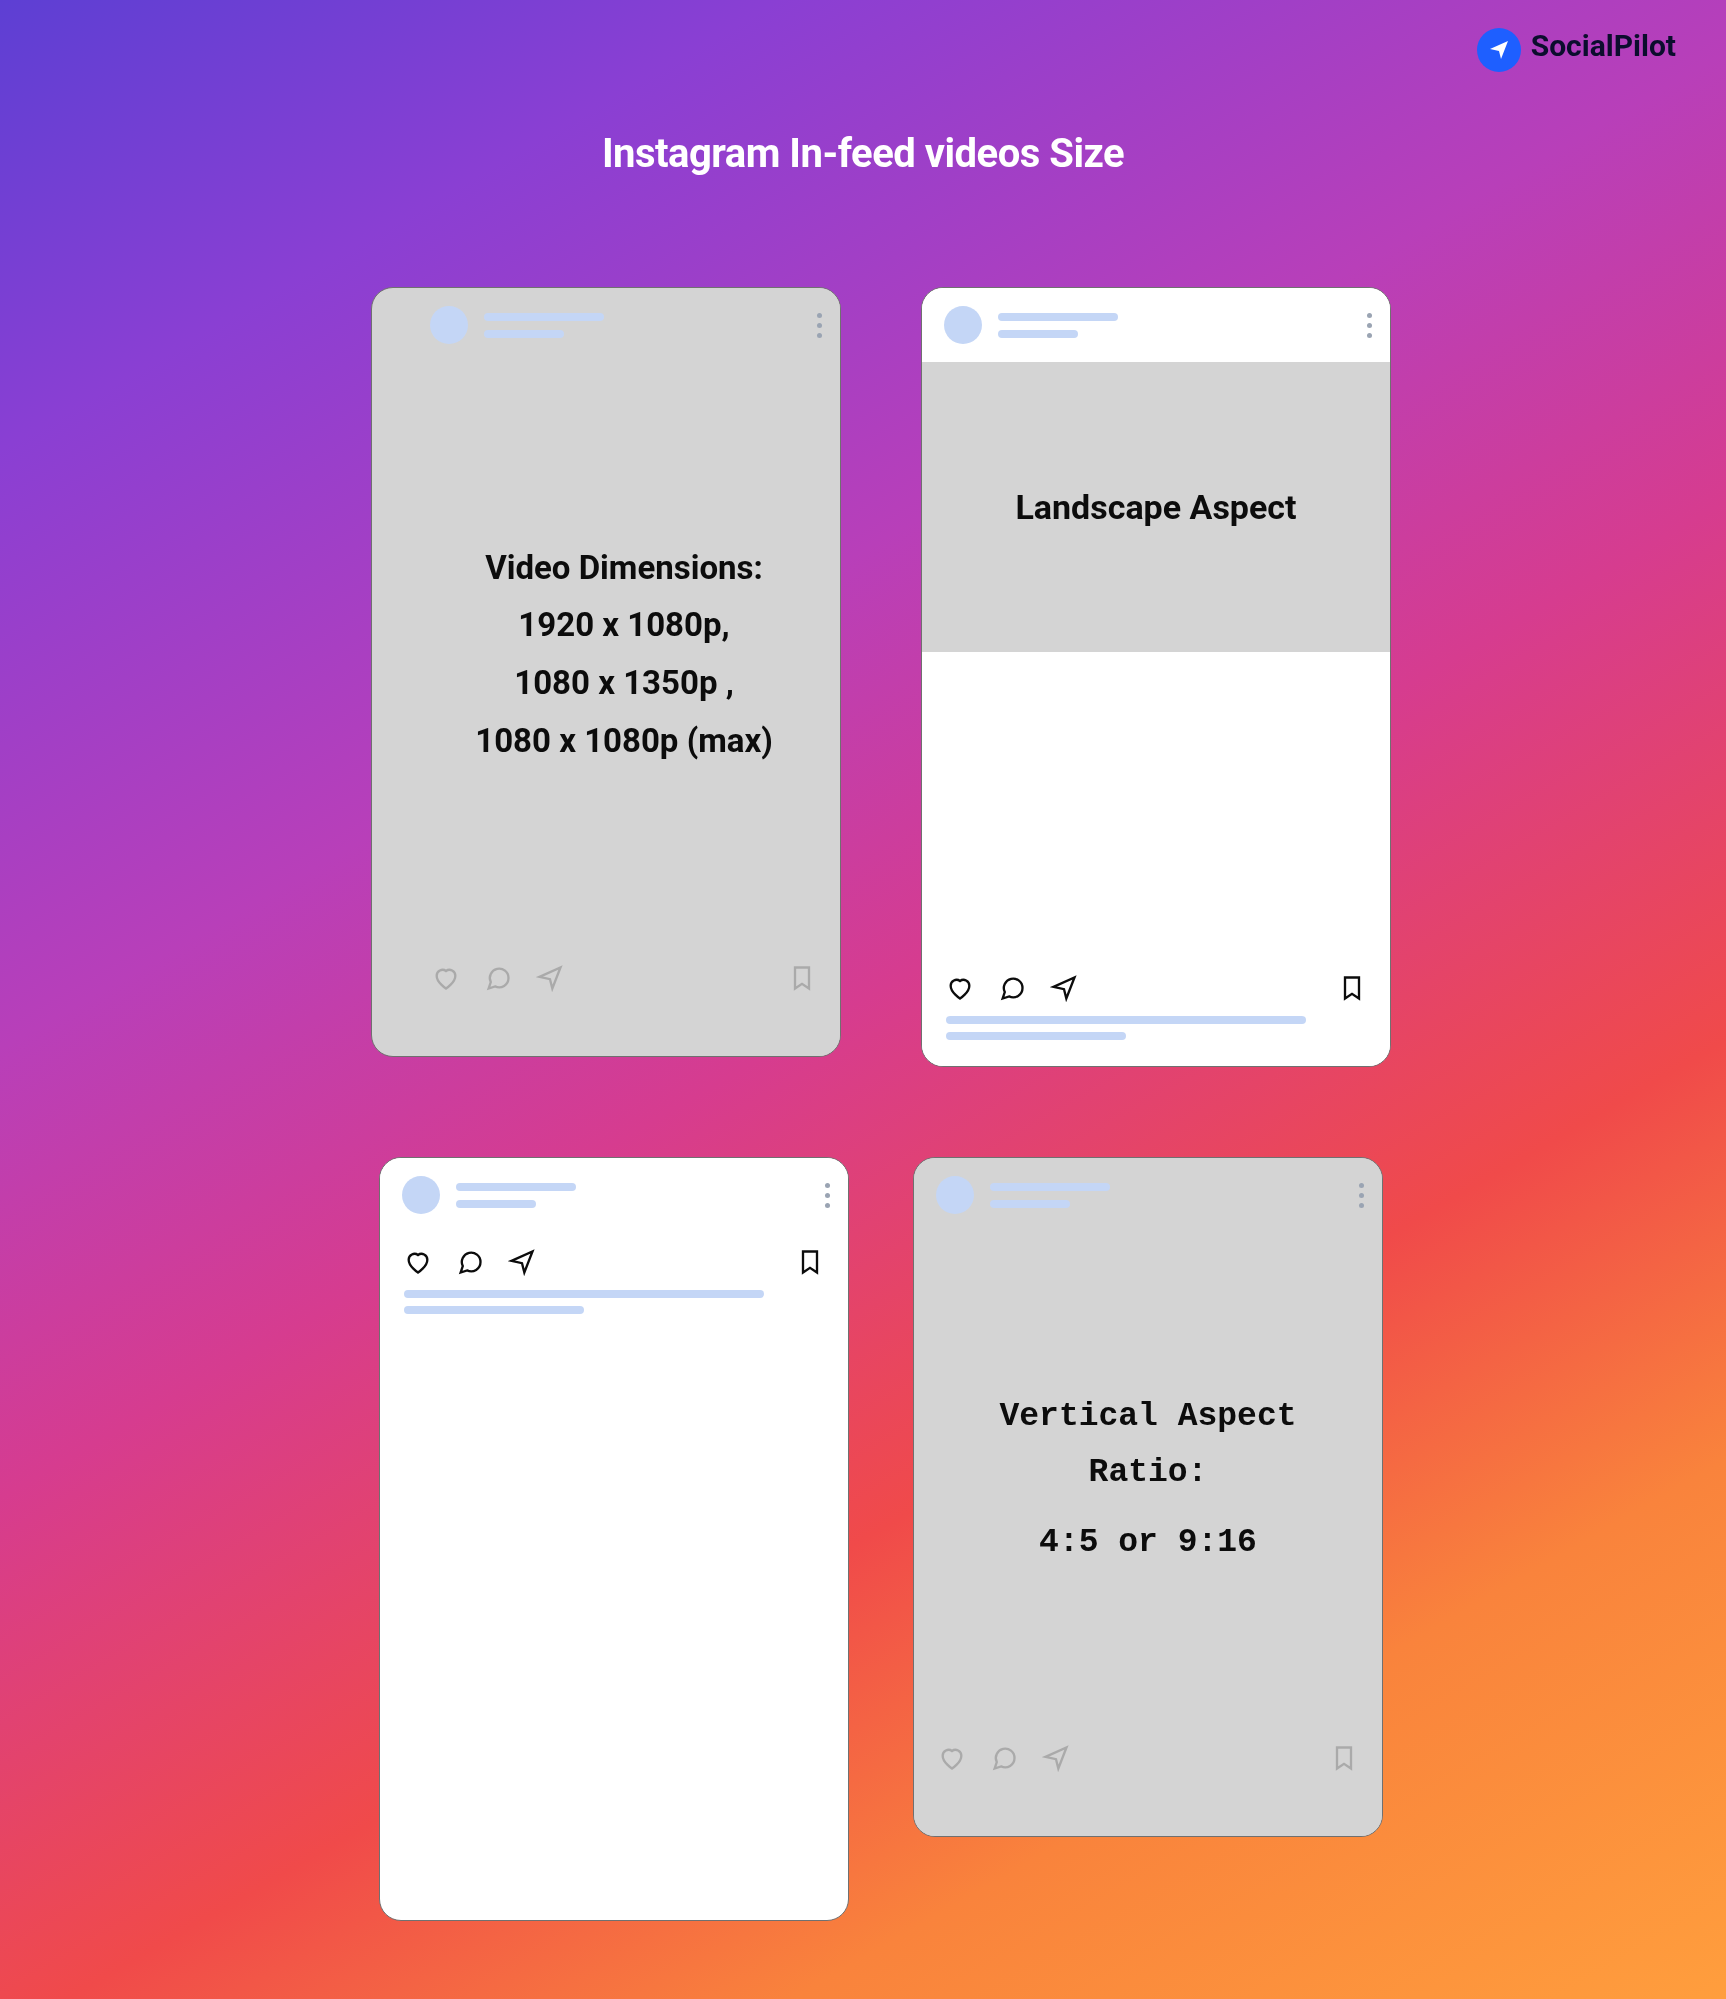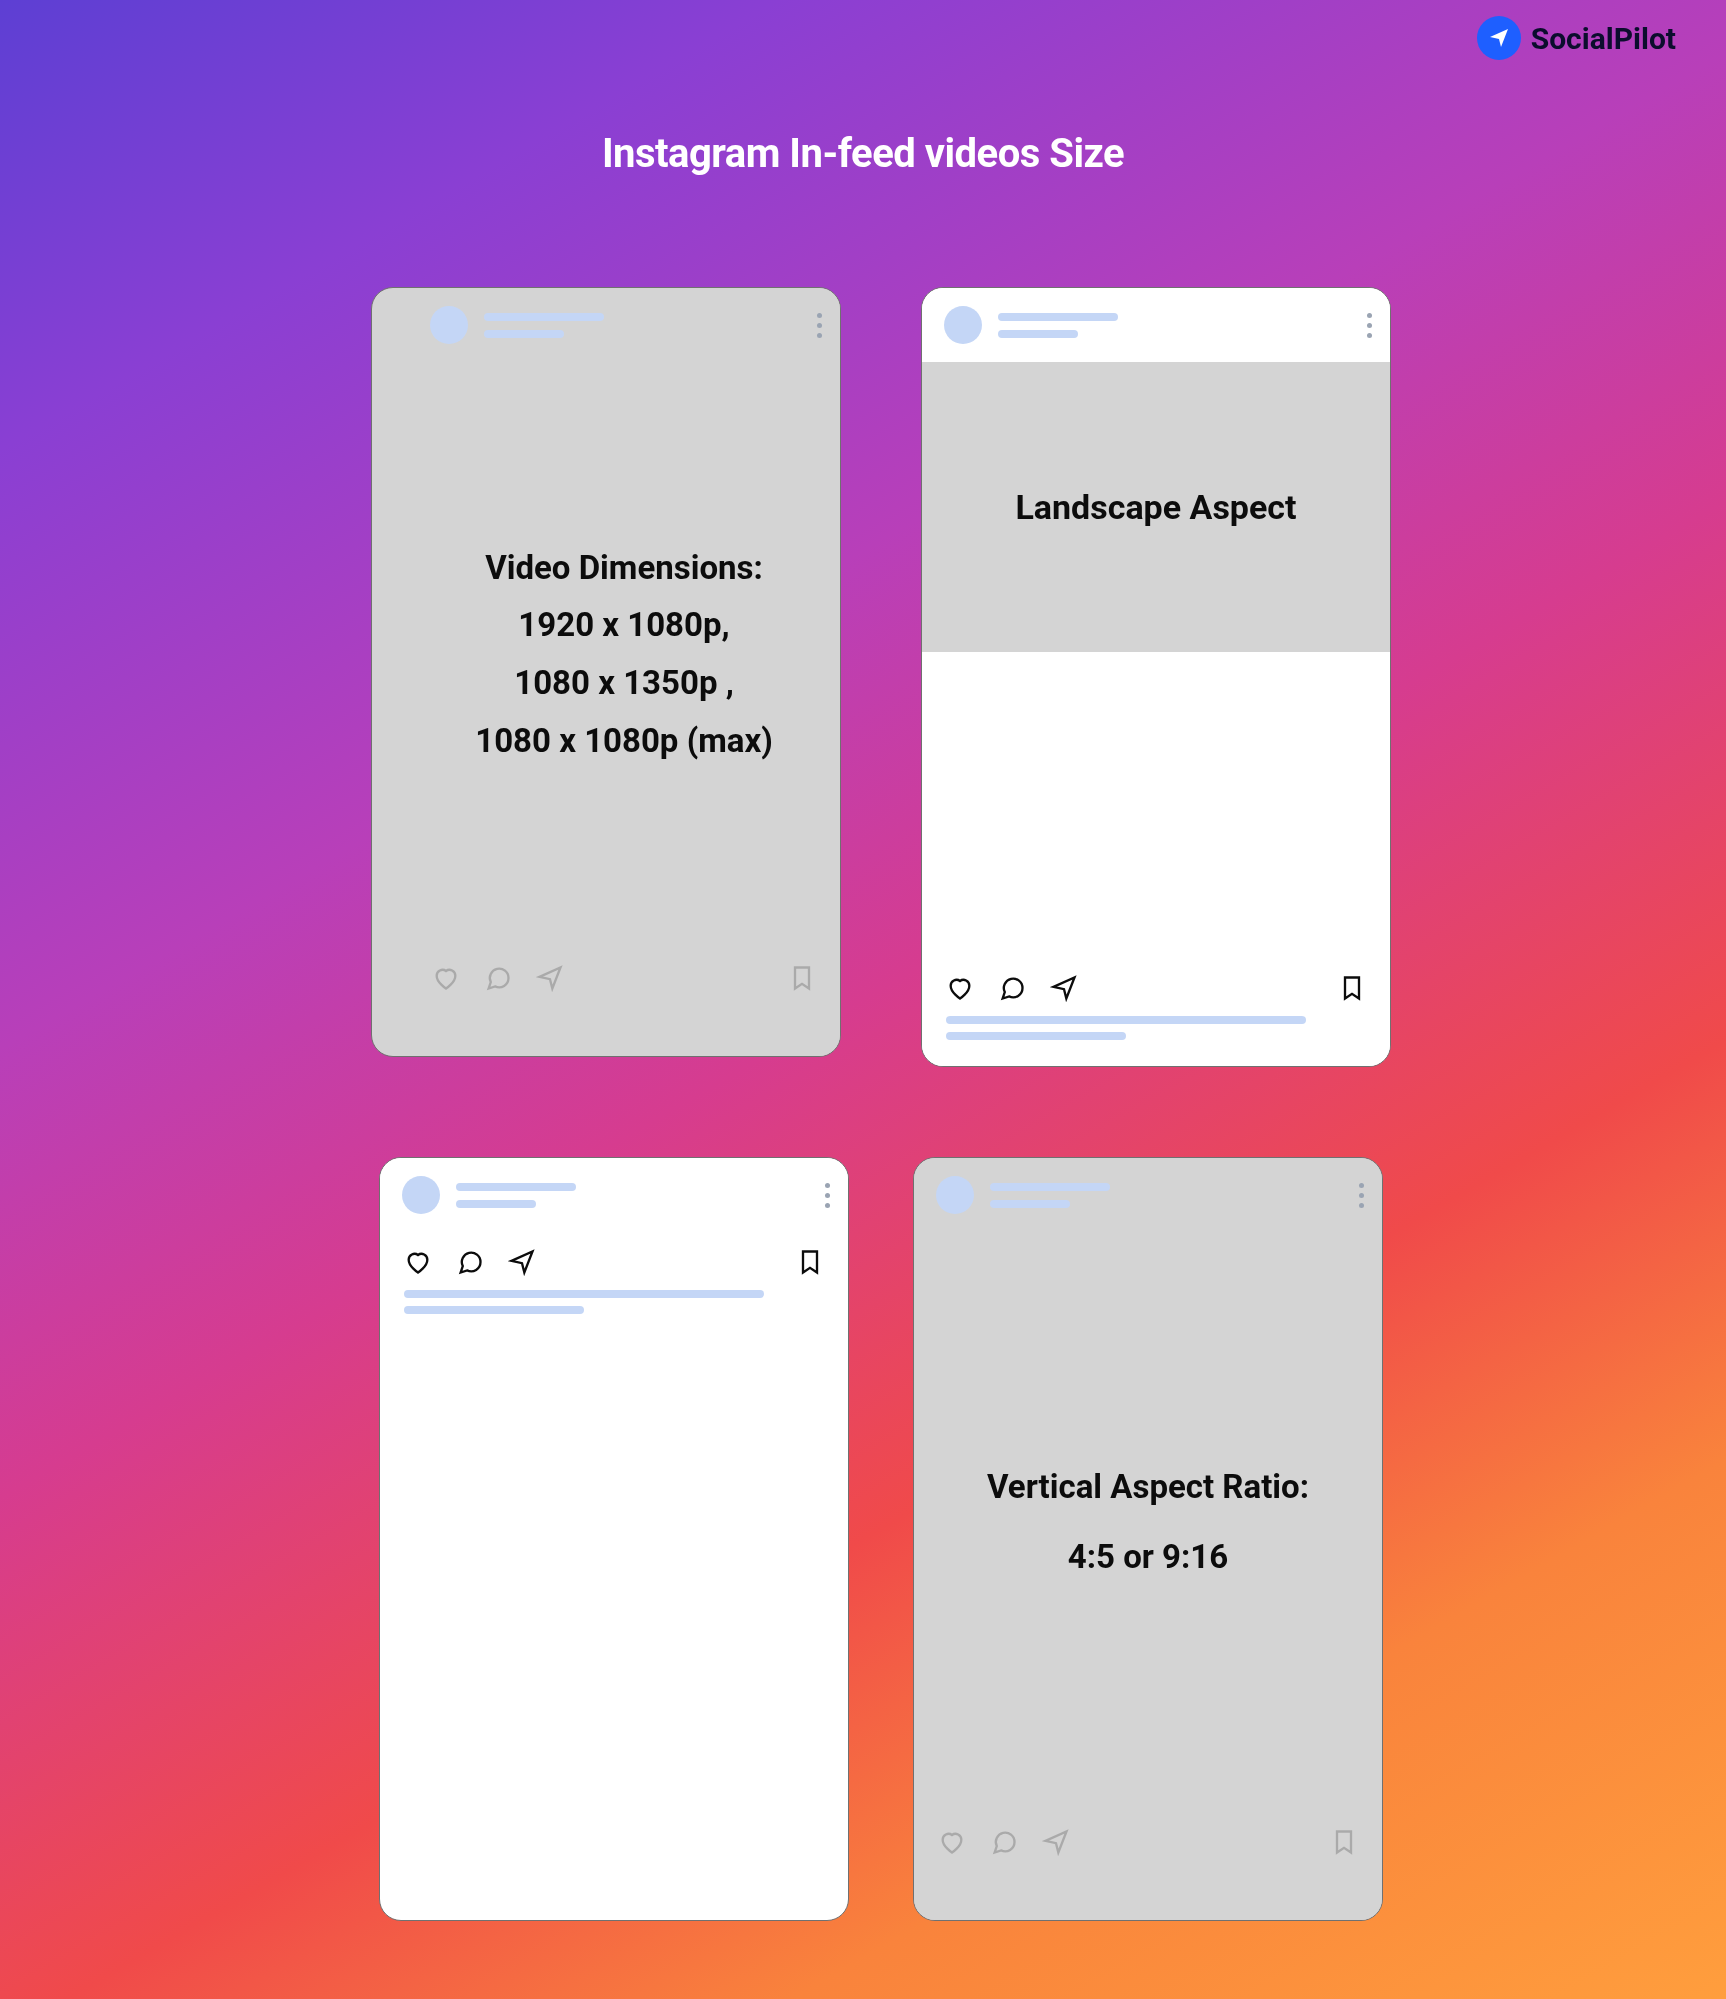--- a/index.html
+++ b/index.html
@@ -7,24 +7,23 @@
   body {
     font-family: -apple-system, BlinkMacSystemFont, "Segoe UI", Roboto, Helvetica, Arial, sans-serif;
     width: 1726px;
     min-height: 1999px;
     background: linear-gradient(150deg, #5d3fd3 0%, #8a3fd3 15%, #b83fb9 35%, #d63c8f 50%, #f04a4a 68%, #f9833c 82%, #ff9e3d 100%);
     position: relative;
     padding-top: 30px;
   }
   .brand {
     position: absolute;
-    top: 16px;
+    top: 28px;
     right: 50px;
     display: flex;
-    align-items: center;
     gap: 10px;
   }
   .brand-icon {
     width: 44px; height: 44px;
     background: #1e5fff;
     border-radius: 50%;
     display: flex; align-items: center; justify-content: center;
   }
   .brand-text {
     font-size: 30px;
@@ -142,21 +141,21 @@
     display:flex; align-items:center; justify-content:center; text-align:center; padding:0 32px;
   }
   .landscape-title { font-size:34px; font-weight:700; color:#0c0c0c; line-height:1.85; }
 
   .whitefill { flex:1; background:#ffffff; }
 
   
   #card1 { height: 770px; padding-left: 36px; }
   #card2 { height: 780px; }
   #card3 { height: 764px; }
-  #card4 { height: 764px; }
+  #card4 { height: 680px; font-family: Liberation Mono, monospace; }
 </style>
 </head>
 <body>
 
 <div class="brand">
   <span class="brand-icon">
     <svg width="24" height="24" viewBox="0 0 24 24" fill="none">
         <path d="M3 11 L21 3 L14 21 L12 13 Z" fill="#ffffff"></path>
       </svg>
   </span>

